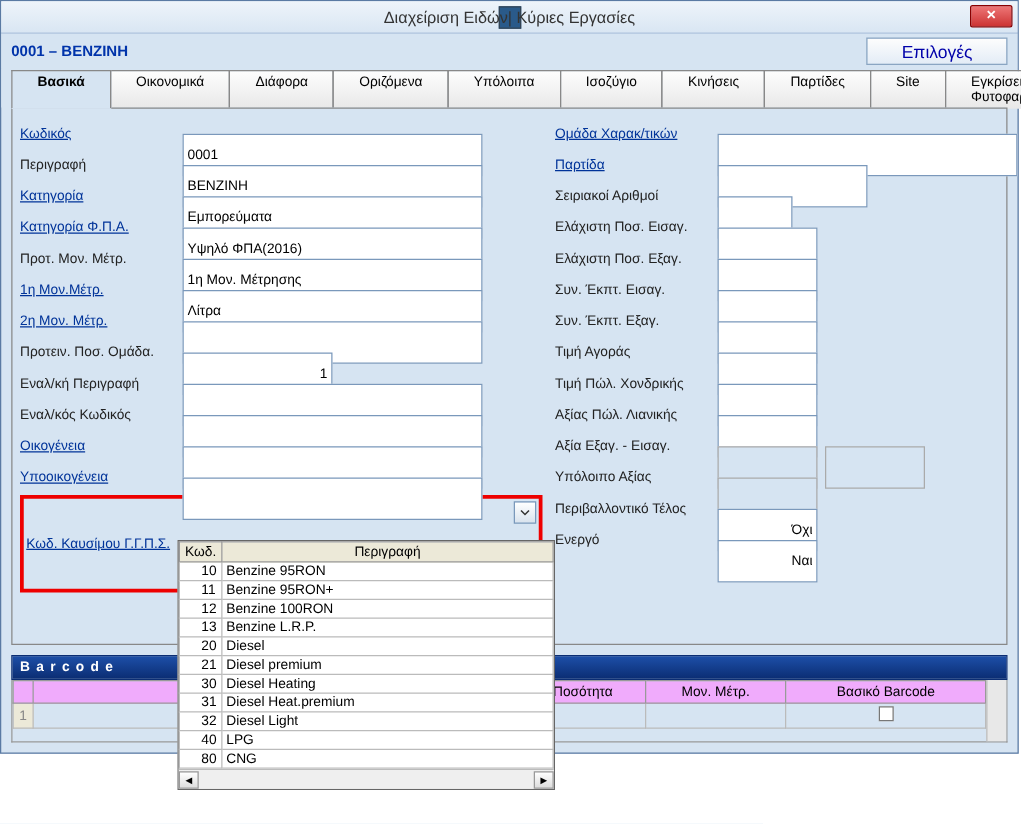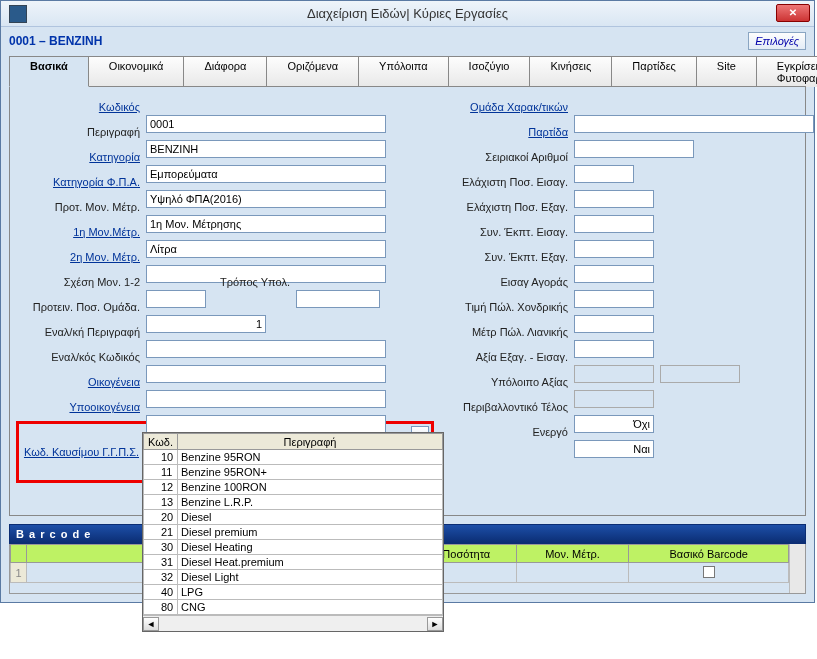--- a/index.html
+++ b/index.html
@@ -18,20 +18,21 @@
     width: 815px;
     background: #d6e4f2;
   }
   .titlebar {
     height: 26px;
     background: linear-gradient(#eef4fa, #d9e6f3);
     display: flex;
     align-items: center;
     position: relative;
     border-bottom: 1px solid #b0c4de;
+    justify-content: center;
   }
   .titlebar-icon {
     width: 18px; height: 18px; margin: 0 8px;
     background: #2a5a8a;
     border: 1px solid #345;
   }
   .titlebar-title {
     position: absolute;
     left: 0; right: 0;
     text-align: center;
@@ -61,25 +62,24 @@
     padding: 0 8px;
   }
   .subheader-title {
     color: #0033aa;
     font-weight: bold;
     font-size: 12px;
   }
   .options-btn {
     background: linear-gradient(#fdfdfd,#e3ecf6);
     border: 1px solid #8aa5c2;
-    padding: 2px 6px;
-    font-size: 11px;
+    padding: 2px 27px;
+    font-size: 14px;
     cursor: pointer;
     color: #00a;
-    font-style: italic;
   }
   .tabs {
     display: flex;
     padding: 0 8px;
     background: #d6e4f2;
   }
   .tab {
     border: 1px solid #888;
     border-bottom: none;
     padding: 3px 20px;
@@ -110,32 +110,32 @@
   }
   .col { flex: 1; }
   .row {
     display: flex;
     align-items: center;
     height: 24px;
     margin-bottom: 1px;
   }
   .lbl {
     width: 130px;
-    text-align: right;
+    text-align: left;
     padding-right: 6px;
     font-size: 11px;
     color: #222;
   }
   .lbl.link { color: #003399; text-decoration: underline; cursor: pointer; }
   .inp {
     border: 1px solid #7a98bb;
     height: 18px;
     background: #fff;
     font-size: 11px;
-    padding: 0 3px;
+    padding: 16px 3px;
     margin-top: 34px;
   }
   .w-wide { width: 240px; }
   .w-mid  { width: 120px; }
   .w-num  { width: 80px; text-align: right; }
   .w-short{ width: 60px; }
   .w-read { border: 1px solid #aaa; background: #d6e4f2; }
   .gap6 { margin-left: 6px; }
   .highlight-row {
     border: 3px solid #e00;
@@ -217,21 +217,21 @@
     padding: 3px 6px;
     letter-spacing: 1px;
     border: 1px solid #0b2d73;
   }
   .grid-table {
     width: 100%;
     border-collapse: collapse;
     font-size: 11px;
   }
   .grid-table th {
-    background: #bef264;
+    background: #f0abfc;
     border: 1px solid #999;
     font-weight: normal;
     height: 18px;
     text-align: center;
   }
   .grid-table td {
     border: 1px solid #bbb;
     height: 20px;
   }
   .grid-table td.rowh {
@@ -315,26 +315,20 @@
         <div class="row">
             <div class="lbl link">1η Μον.Μέτρ.</div>
           <input class="inp w-wide" value="Λίτρα" style="">
           </div>
 
         <div class="row">
             <div class="lbl link">2η Μον. Μέτρ.</div>
           <input class="inp w-wide" value="" style="">
           </div>
 
-        <div class="row">
-          <div class="lbl">Σχέση Μον. 1-2</div>
-          <input class="inp w-short" value="" style="">
-          <div class="lbl" style="width:90px">Τρόπος Υπολ.</div>
-          <input class="inp" style="width: 84px;" value="">
-        </div>
 
         <div class="row">
             <div class="lbl">Προτειν. Ποσ. Ομάδα.</div>
           <input class="inp w-num" style="width: 120px;" value="1">
           </div>
 
         <div class="row">
             <div class="lbl">Εναλ/κή Περιγραφή</div>
           <input class="inp w-wide" value="" style="">
           </div>
@@ -397,31 +391,31 @@
             <div class="lbl">Συν. Έκπτ. Εισαγ.</div>
           <input class="inp w-num" value="" style="">
           </div>
 
         <div class="row">
             <div class="lbl">Συν. Έκπτ. Εξαγ.</div>
           <input class="inp w-num" value="" style="">
           </div>
 
         <div class="row">
-            <div class="lbl">Εισαγ Αγοράς</div>
+            <div class="lbl">Τιμή Αγοράς</div>
           <input class="inp w-num" value="" style="">
           </div>
 
         <div class="row">
             <div class="lbl">Τιμή Πώλ. Χονδρικής</div>
           <input class="inp w-num" value="" style="">
           </div>
 
         <div class="row">
-            <div class="lbl">Μέτρ Πώλ. Λιανικής</div>
+            <div class="lbl">Αξίας Πώλ. Λιανικής</div>
           <input class="inp w-num" value="" style="">
           </div>
 
         <div class="row">
             <div class="lbl">Αξία Εξαγ. - Εισαγ.</div>
           <input class="inp w-num w-read" value="" style="">
           <input class="inp w-num w-read gap6" value="" style="">
           </div>
 
         <div class="row">

